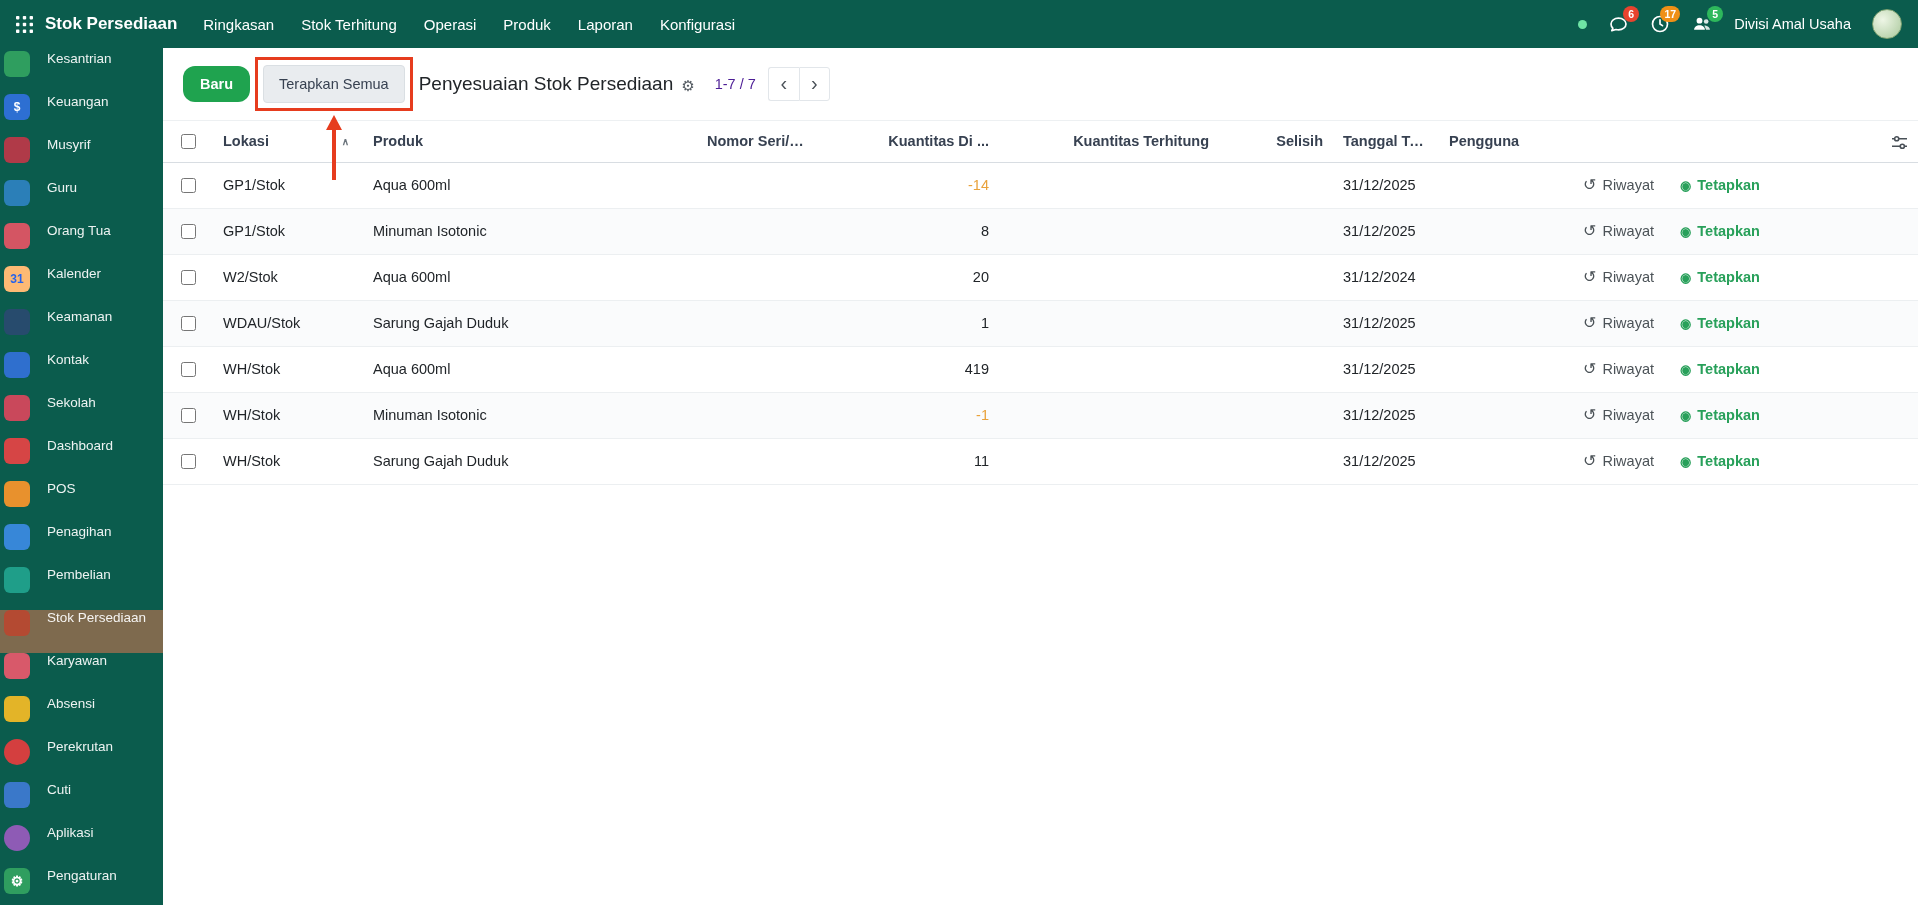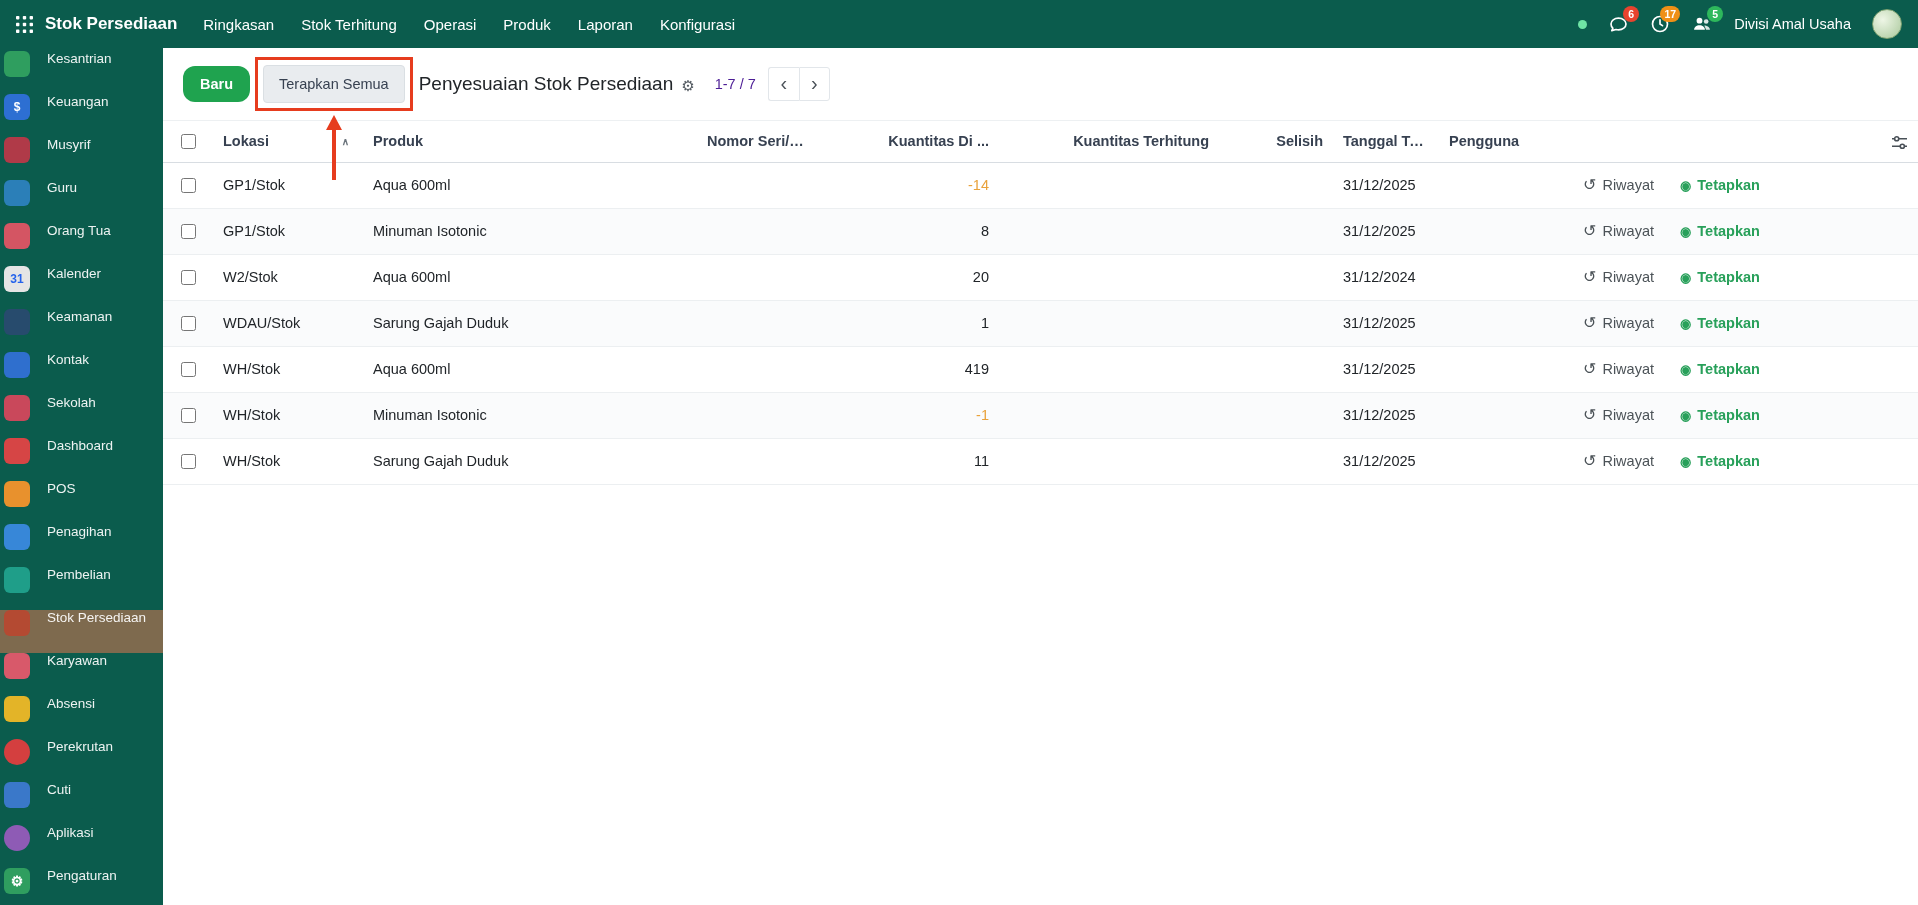--- a/index.html
+++ b/index.html
@@ -164,21 +164,21 @@
     </div>
   <div class="side-item">
       <span class="sicon" style="background:#2b7fb8"></span>
       <span class="slabel">Guru</span>
     </div>
   <div class="side-item">
       <span class="sicon" style="background:#d45563"></span>
       <span class="slabel">Orang Tua</span>
     </div>
   <div class="side-item">
-      <span class="sicon" style="background:#e5e5e5;color:#2563eb">31</span>
+      <span class="sicon" style="background:#fdba74;color:#2563eb">31</span>
       <span class="slabel">Kalender</span>
     </div>
   <div class="side-item">
       <span class="sicon" style="background:#274b6d"></span>
       <span class="slabel">Keamanan</span>
     </div>
   <div class="side-item">
       <span class="sicon" style="background:#2f6fce"></span>
       <span class="slabel">Kontak</span>
     </div>

